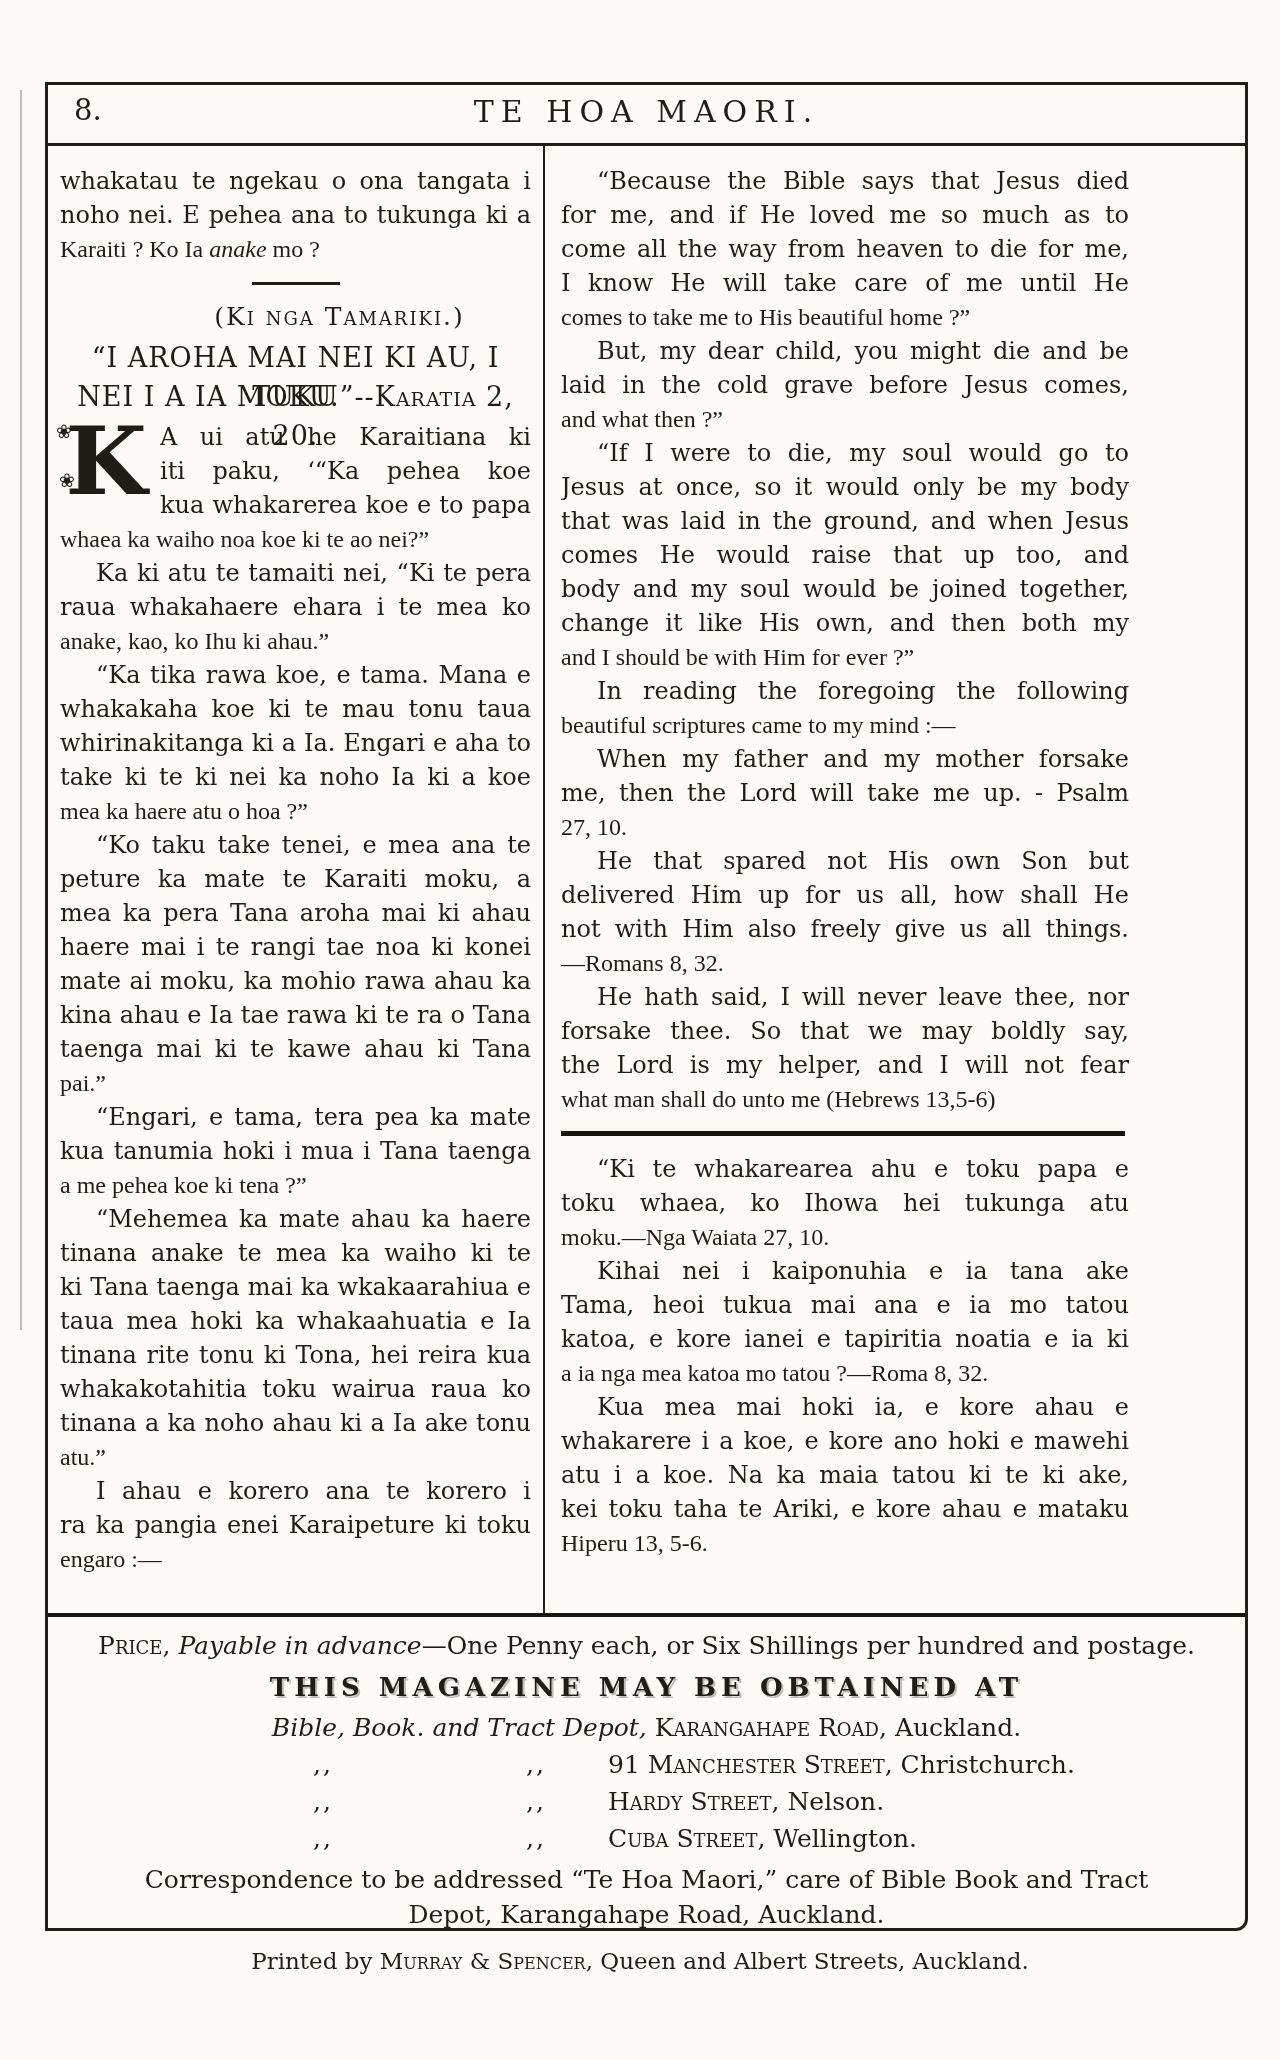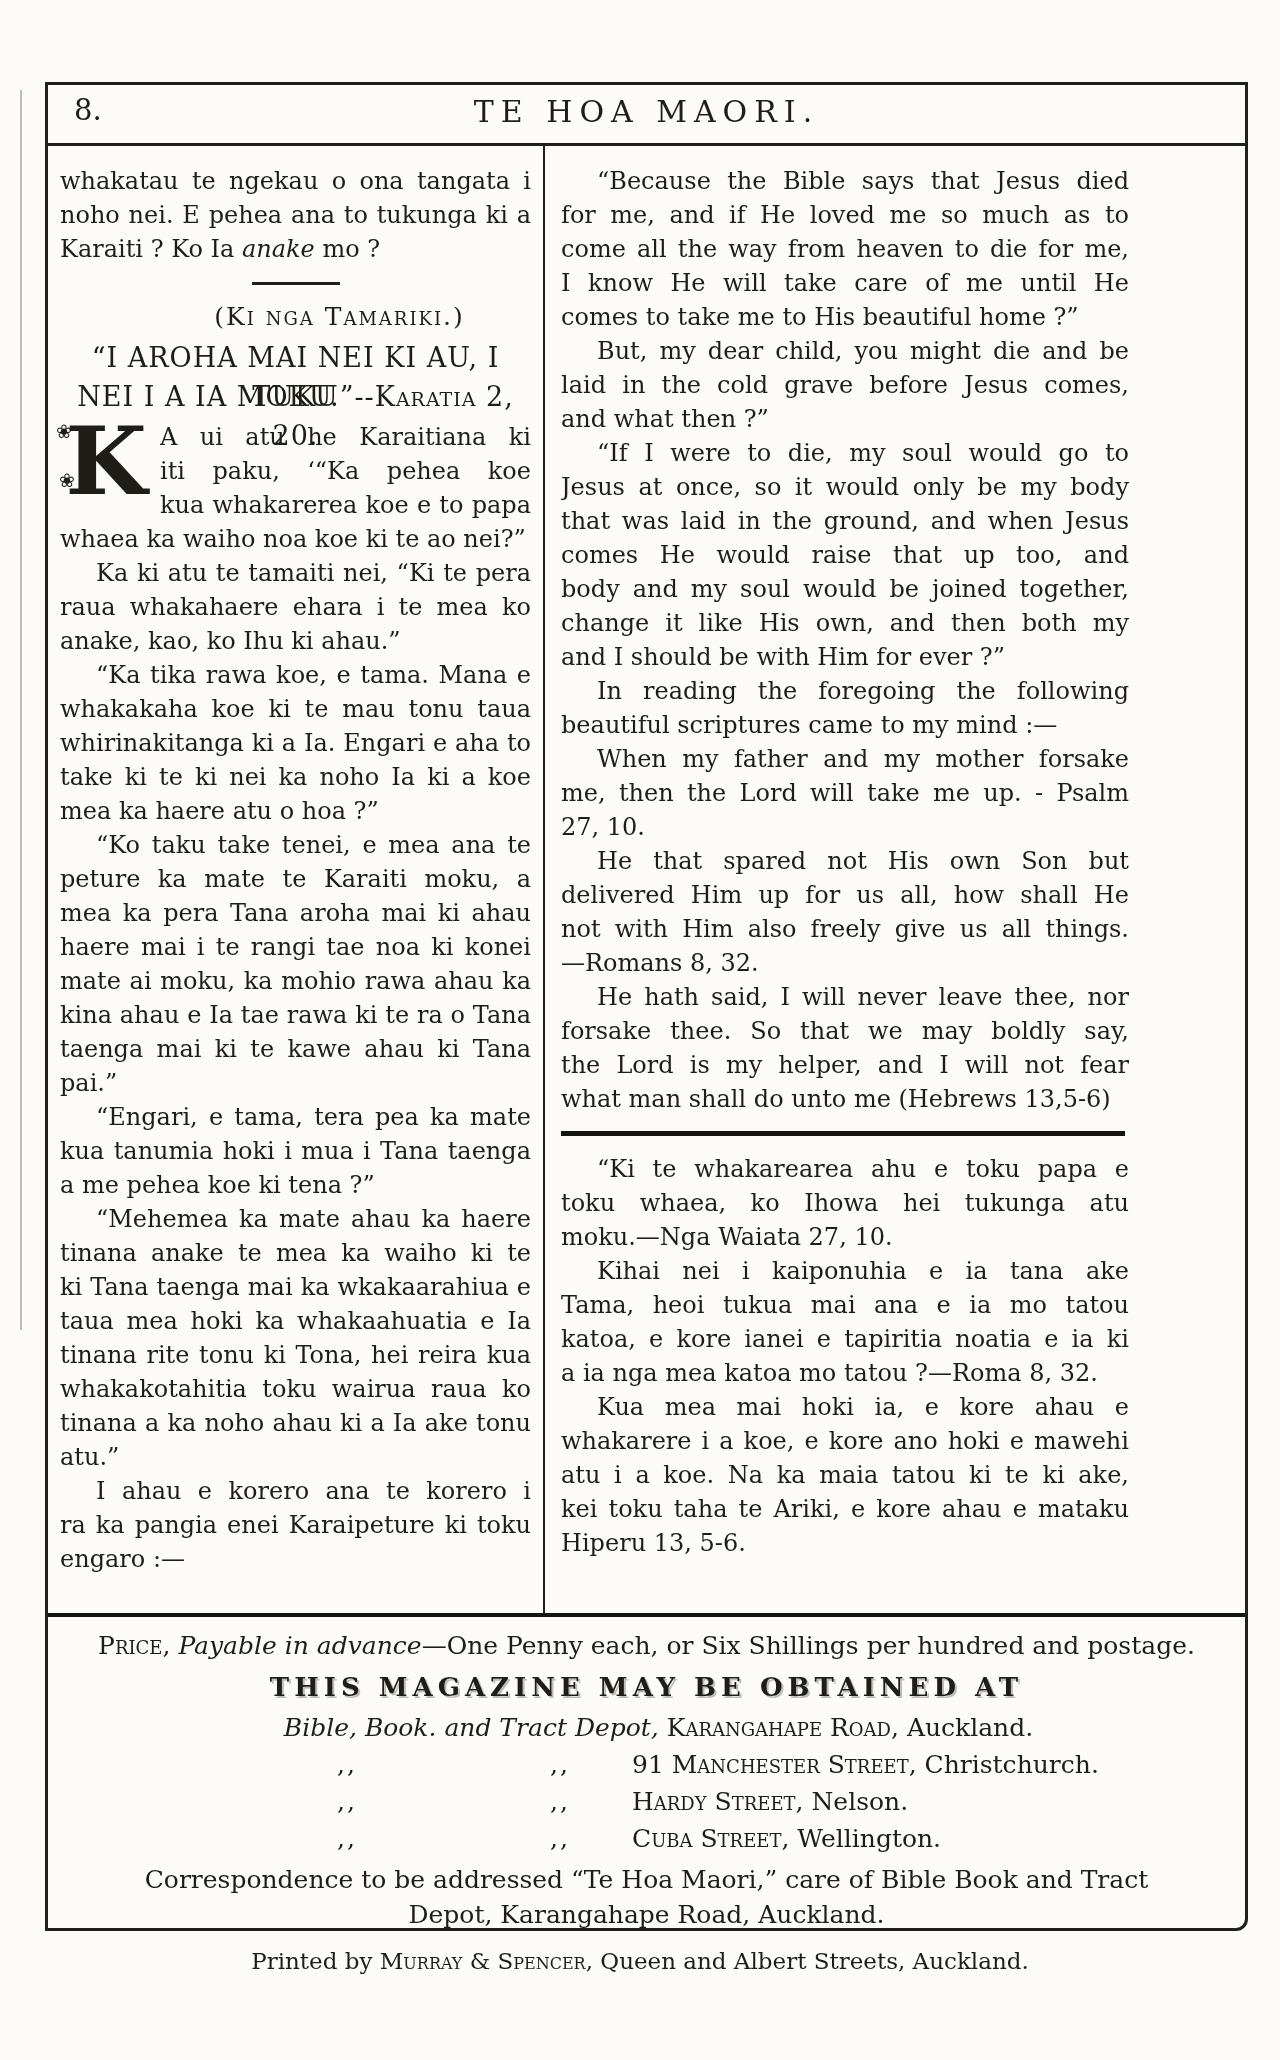--- a/index.html
+++ b/index.html
@@ -21,21 +21,21 @@
   .title{text-align:center;font-size:30px;letter-spacing:7px;padding-top:9px;}
   
   .cols{display:flex;height:1467px;overflow:hidden;}
   .col{box-sizing:border-box;}
   .colL{width:497px;border-right:2px solid #221f1b;padding:18px 12px 0 12px;}
   .colR{width:598px;padding:18px 14px 0 16px;}
   .para{margin:0;}
   .tl{font-size:24px;line-height:34px;}
   .jline{text-align:justify;height:34px;overflow:hidden;}
   .jline::after{content:"";display:inline-block;width:100%;height:0;}
-  .lline{text-align:left;height:34px;overflow:hidden;}
+  .lline{text-align:left;height:34px;overflow:hidden;font-family:Liberation Serif, serif;}
   .indent{text-indent:36px;}
   .capsline{font-variant:small-caps;text-align:center;padding-left:88px;font-size:25px;height:36px;letter-spacing:2px;}
   .heading{margin:2px 0 4px 0;}
   .hline{text-align:center;font-size:27px;line-height:39px;height:39px;letter-spacing:1px;}
   .rule-small{width:88px;border-top:3px solid #221f1b;margin:16px auto 15px auto;height:0;}
   .rule-thick{border-top:5px solid #17140f;margin:15px 4px 16px 0;height:0;}
   .dropcap{
     float:left;width:92px;height:66px;margin:4px 8px 0 0;position:relative;
     font-weight:bold;font-size:94px;line-height:74px;text-align:center;
   }
@@ -44,21 +44,21 @@
   .o2{left:-1px;bottom:0px;}
   .s-i{font-style:italic;}
   .s-sc{font-variant:small-caps;}
   
   .footer{border-top:4px solid #17140f;padding-top:12px;}
   .price{text-align:center;font-size:25px;line-height:34px;}
   .obtained{
     text-align:center;font-size:26px;font-weight:bold;letter-spacing:5px;margin-top:9px;
     text-shadow:2px 2px 0 rgba(32,29,25,.28);
   }
-  .depot{margin-top:8px;font-size:25px;margin-left:24px;}
+  .depot{margin-top:8px;font-size:25px;}
   .drow{position:relative;height:37px;line-height:36px;}
   .r1{text-align:center;}
   .d1{position:absolute;left:265px;letter-spacing:2px;}
   .d2{position:absolute;left:478px;letter-spacing:2px;}
   .addr{position:absolute;left:560px;}
   .corr{text-align:center;font-size:25px;line-height:35px;}
   .c1{margin-top:4px;}
   .printed{position:absolute;left:0;top:1948px;width:100%;text-align:center;font-size:23px;}
 </style>
 </head>

